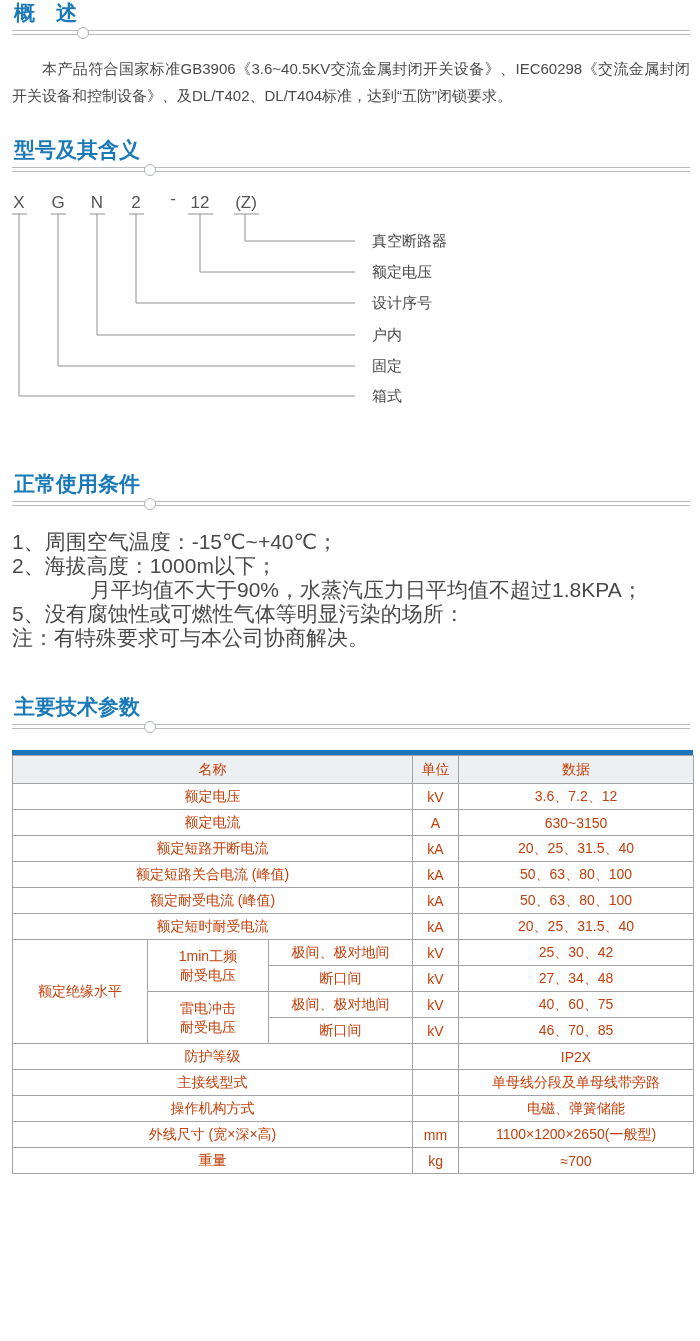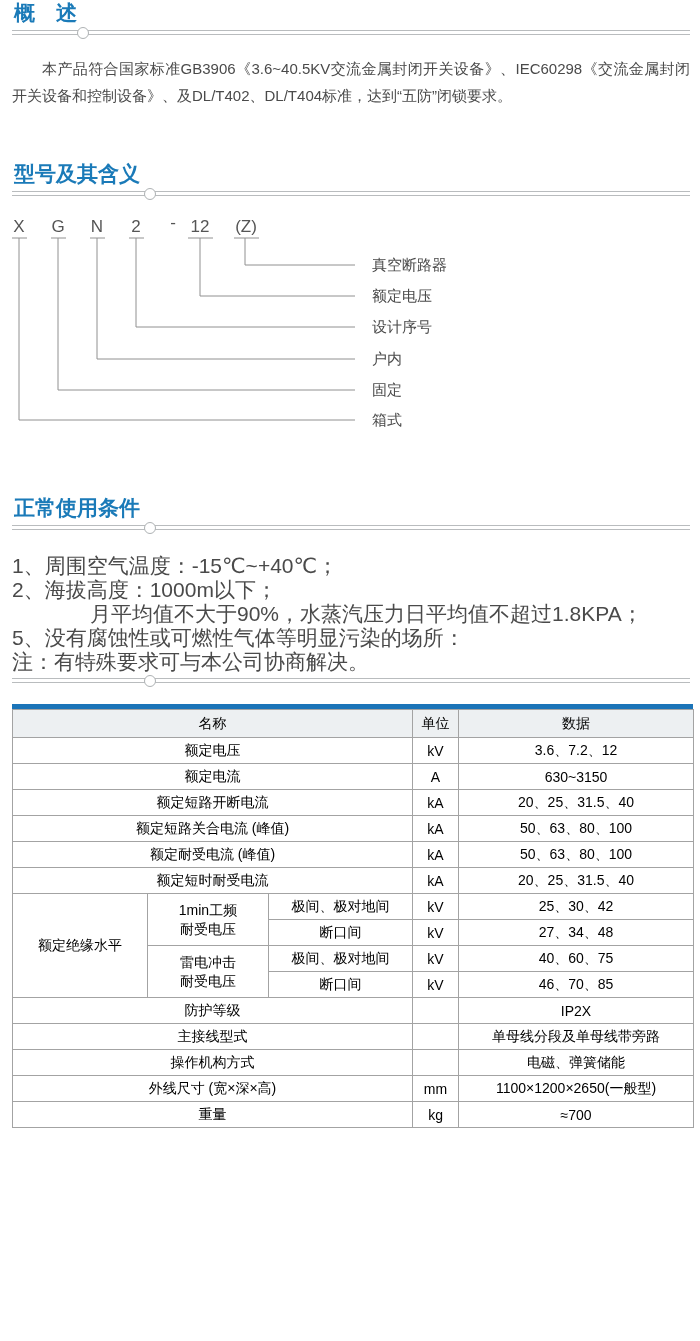--- a/index.html
+++ b/index.html
@@ -9,29 +9,29 @@
     color:#4a4a4a;
   }
   .page{padding:0 10px 0 12px;}
   .sec-title{color:#1a7ab8;font-size:21px;font-weight:bold;line-height:26px;margin:0 0 0 2px;}
   .rule{position:relative;height:3px;border-top:1px solid #b9bcbe;border-bottom:1px solid #b9bcbe;margin-top:4px;}
   .rule .dot{position:absolute;top:50%;transform:translate(-50%,-50%);width:10px;height:10px;
     background:#fff;border:1px solid #aeb2b4;border-radius:50%;}
   .dot-p1{left:71px;} .dot-p2{left:138px;}
   .paras{margin-top:20px;font-size:15px;line-height:27px;text-align:justify;}
   .para{text-indent:2em;margin:0;}
-  .sp1{margin-top:52px;} 
+  .sp1{margin-top:28px;} 
   .diagram{display:block;margin-top:16px;}
   .sp2{margin-top:58px;} 
   .conds{margin-top:24px;font-size:21px;}
   .cond-line{height:24px;line-height:24px;white-space:nowrap;}
   .cond-indent{padding-left:78px;}
   .sp3{margin-top:44px;} 
   .tbar{margin-top:21px;width:681px;height:5px;background:#1b74b8;}
-  table.params{width:681px;border-collapse:collapse;table-layout:fixed;font-size:14px;color:#000000;}
+  table.params{width:681px;border-collapse:collapse;table-layout:fixed;font-size:14px;color:#c2410c;}
   table.params th,table.params td{border:1px solid #a3a3a3;text-align:center;vertical-align:middle;padding:0;}
   table.params th{background:#edf0f2;font-weight:normal;height:27px;}
   table.params td{height:25px;}
   td.name{text-align:left;padding-left:13px;}
   td.pre{white-space:pre-line;line-height:19px;}
   .dg-char{font-size:17px;fill:#555555;}
   .dg-label{font-size:15px;fill:#4a4a4a;}
   .dg-line{stroke:#909090;stroke-width:1;fill:none;}
 </style>
 </head>
@@ -98,20 +98,21 @@
     <span class="dot dot-p2"></span>
   </div>
   <div class="conds">
     <div class="cond-line">1、周围空气温度：-15℃~+40℃；</div>
     <div class="cond-line">2、海拔高度：1000m以下；</div>
     <div class="cond-line cond-indent">月平均值不大于90%，水蒸汽压力日平均值不超过1.8KPA；</div>
     <div class="cond-line">5、没有腐蚀性或可燃性气体等明显污染的场所：</div>
     <div class="cond-line">注：有特殊要求可与本公司协商解决。</div>
   </div>
 
+  <h2 class="sec-title sp3">主要技术参数</h2>
   <div class="rule">
     <span class="dot dot-p2"></span>
   </div>
 
   <div class="tbar"></div>
   <table class="params">
     <colgroup>
       <col style="width:135px">
         <col style="width:121px">
         <col style="width:144px">

